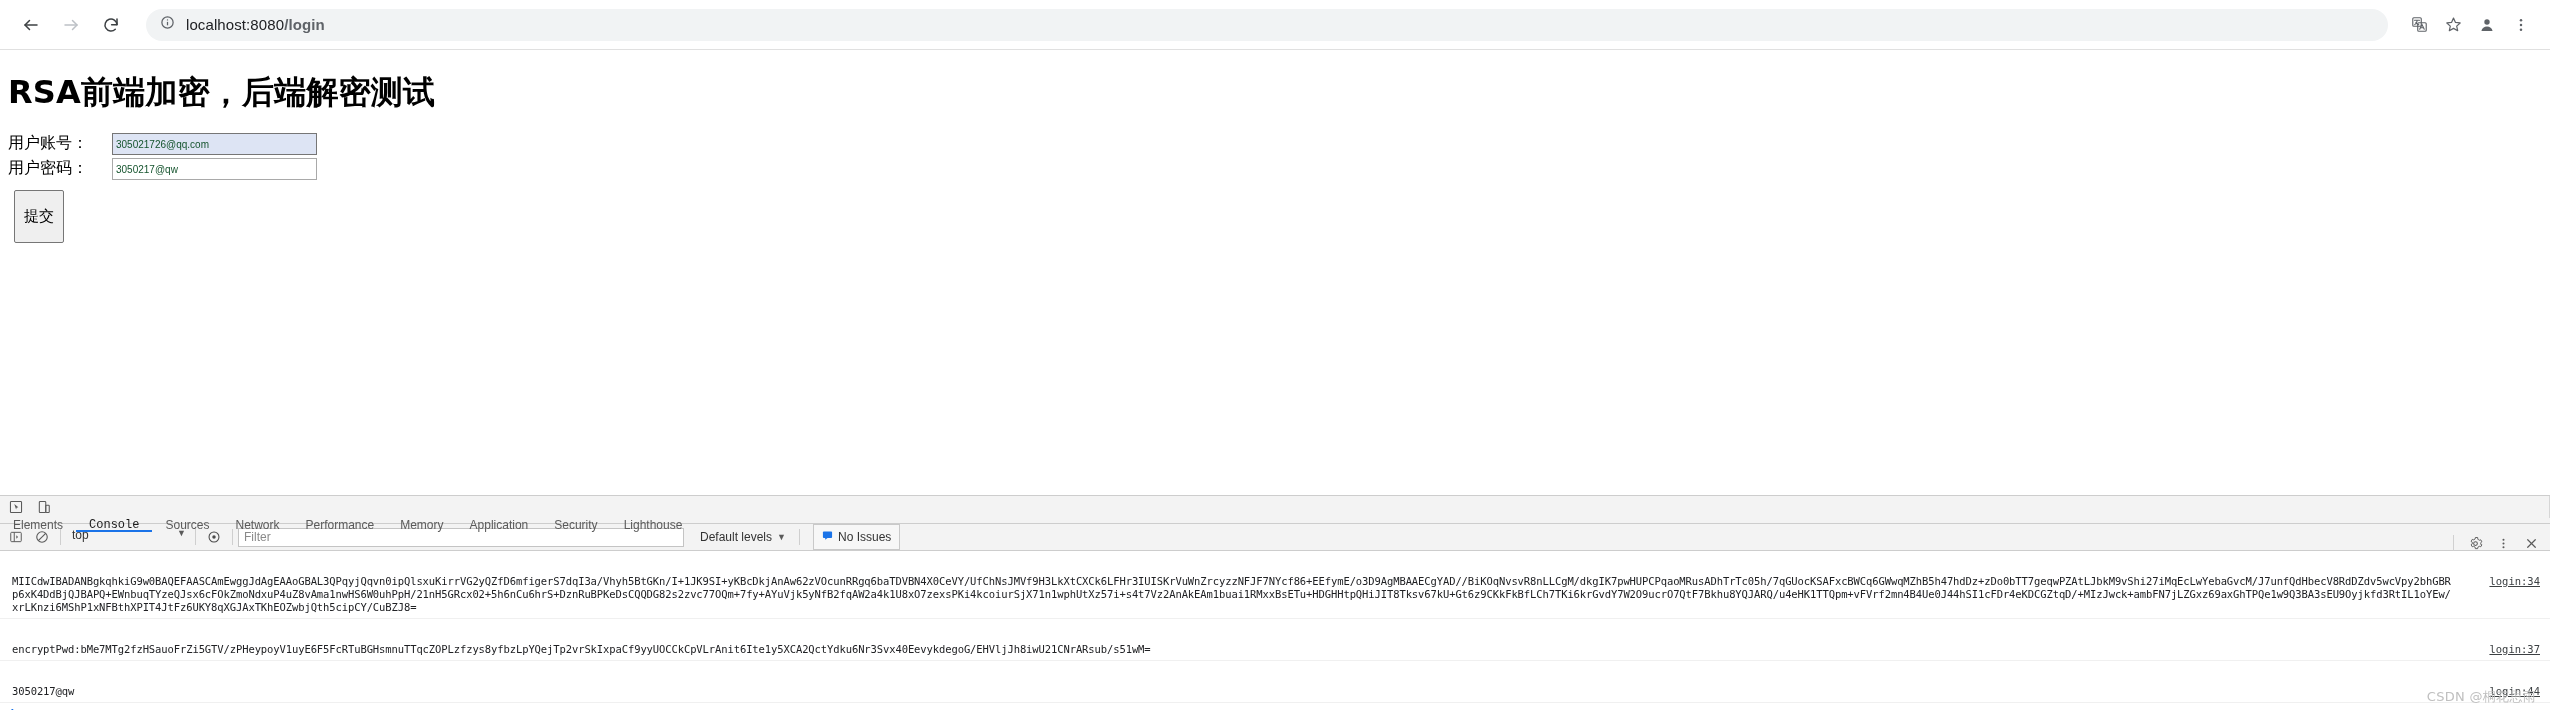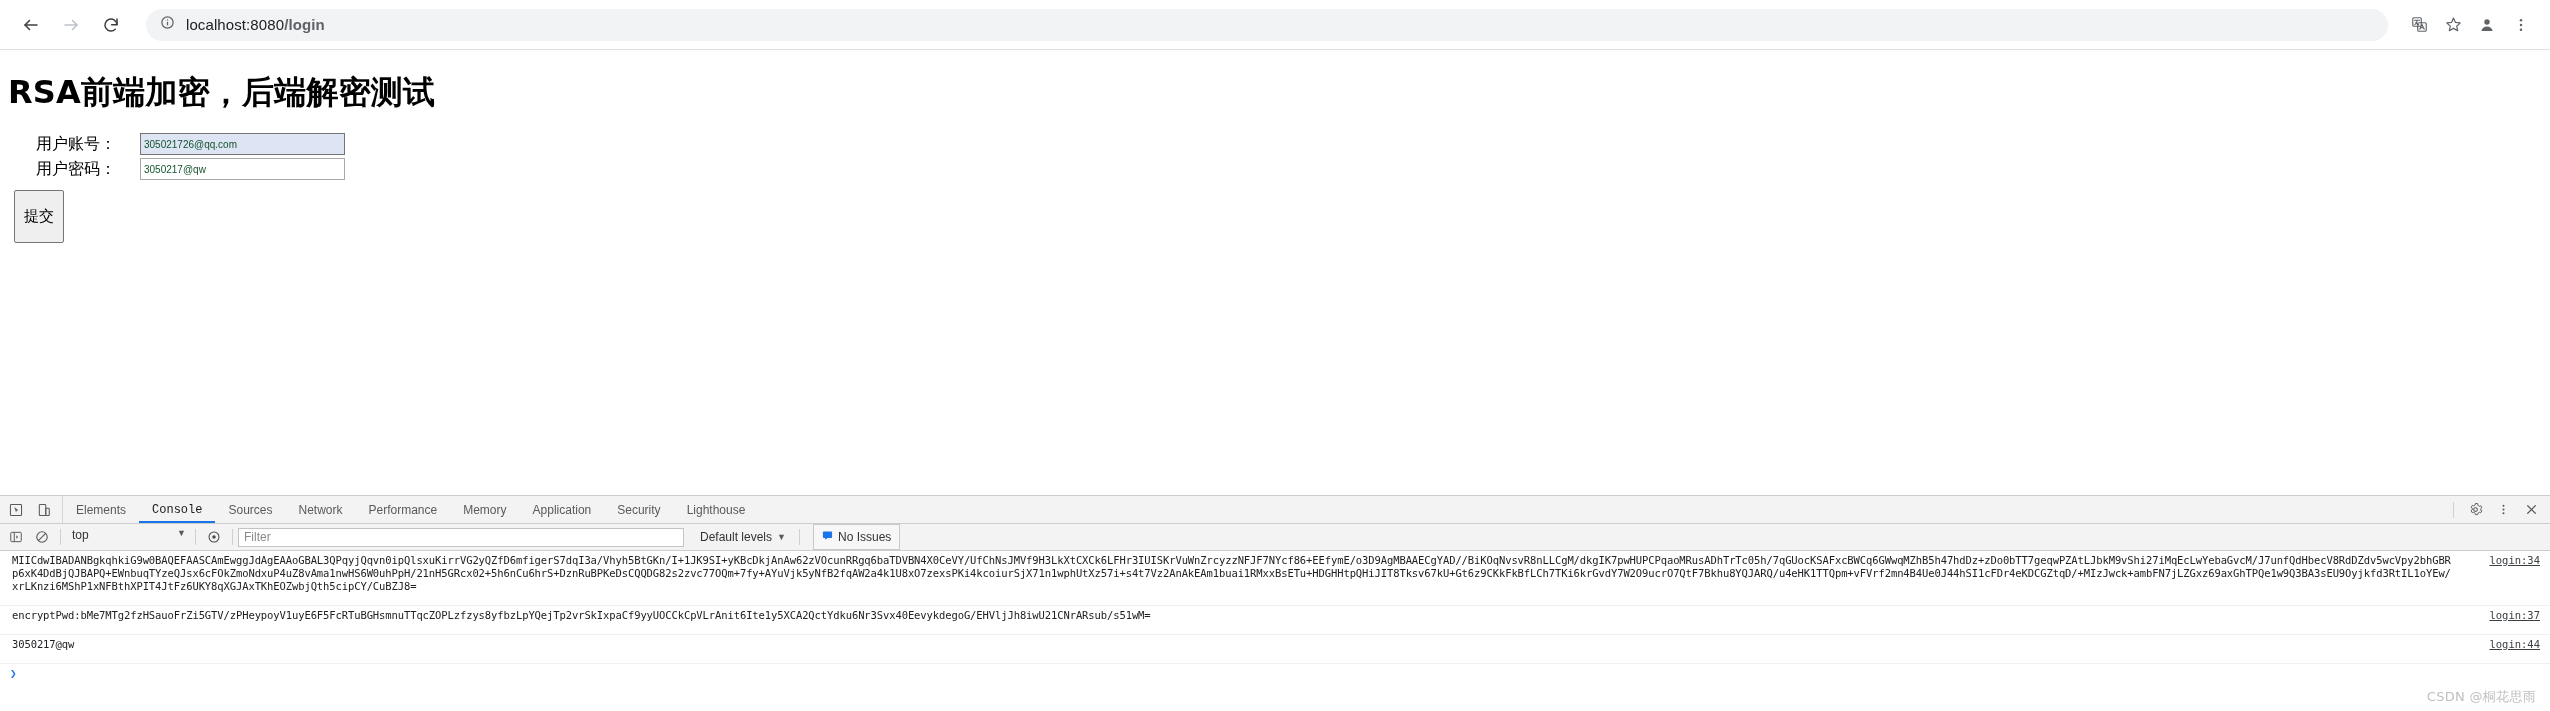--- a/index.html
+++ b/index.html
@@ -63,26 +63,24 @@
   h1.page-title {
     font-size: 32px;
     font-weight: bold;
     margin: 21px 0 18px 0;
     color: #000;
     font-family: "DejaVu Sans", "Liberation Sans", sans-serif;
     letter-spacing: .2px;
   }
   .form-row {
     display: flex;
-    align-items: center;
     margin-bottom: 3px;
     font-size: 16px;
     color: #000;
     font-family: "DejaVu Sans", "Liberation Sans", sans-serif;
-    margin-left: 28px;
   }
   .form-label { width: 104px; display: inline-block; }
   .form-input {
     width: 205px;
     height: 22px;
     font-size: 10px;
     font-family: "Liberation Sans", sans-serif;
     padding: 1px 3px;
     border: 1px solid #a9a9a9;
     background: #fff;
@@ -116,20 +114,21 @@
     border-top: 1px solid #cdcdcd;
     font-family: "Liberation Sans", sans-serif;
   }
   .dt-tabbar {
     height: 28px;
     display: flex;
     align-items: stretch;
     border-bottom: 1px solid #cdcdcd;
     background: #f3f3f3;
     position: relative;
+    flex-direction: column;
   }
   .dt-tool-icons {
     display: flex; align-items: center;
     padding: 0 6px 0 4px;
     gap: 4px;
     border-right: 1px solid #d6d6d6;
   }
   .dt-tool-icon {
     width: 24px; height: 22px;
     display: flex; align-items: center; justify-content: center;
@@ -227,22 +226,23 @@
 
   .dt-console {
     position: relative;
     height: calc(100% - 56px);
     overflow: hidden;
     background: #fff;
   }
   .log-row {
     position: relative;
     border-bottom: 1px solid #f0f0f0;
-    padding: 3px 0 12px 12px;
+    padding: 3px 0 4px 12px;
     min-height: 16px;
+    margin-top: 21px;
   }
   .log-text {
     font-family: "DejaVu Sans Mono", "Liberation Mono", monospace;
     font-size: 10.5px;
     line-height: 13px;
     color: #202124;
     white-space: pre-wrap;
     word-break: break-all;
     padding-right: 95px;
     letter-spacing: -0.1px;

